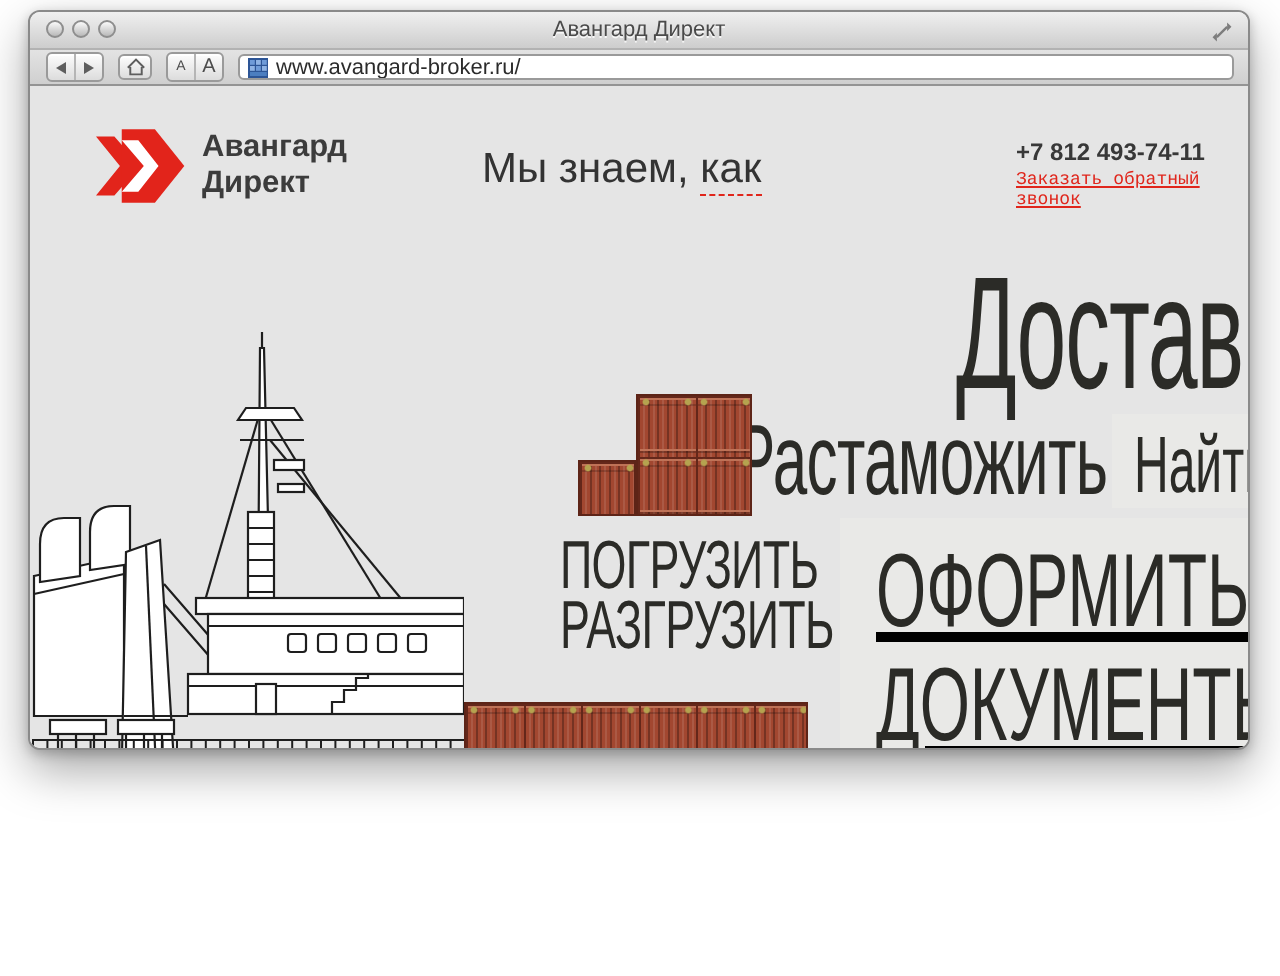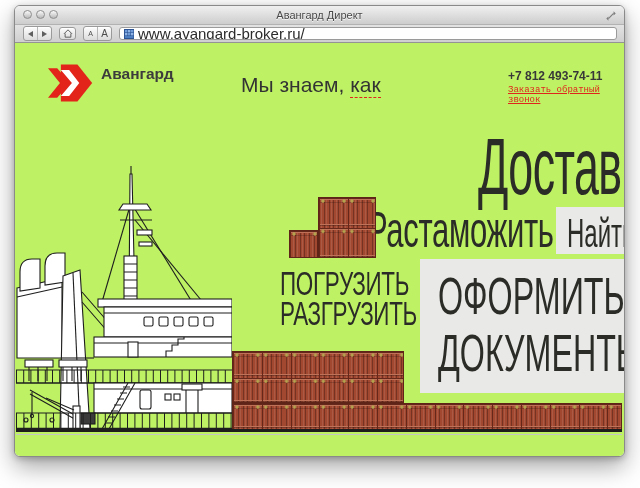--- a/index.html
+++ b/index.html
@@ -1,20 +1,20 @@
 <!DOCTYPE html>
 <html><head>
 <meta charset="utf-8">
 <style>
   html,body{margin:0;padding:0;}
   body{width:640px;height:488px;background:#ffffff;font-family:"Liberation Sans",sans-serif;overflow:hidden;position:relative;}
 
   
   .window{
-    position:absolute;left:14px;top:5px;width:611px;height:452px;
+    position:absolute;left:14px;top:5px;width:611px;height:370px;
     border:1px solid #8a8a8a;border-radius:6px;overflow:hidden;box-sizing:border-box;
     box-shadow:0 10px 24px rgba(0,0,0,0.35), 0 2px 6px rgba(0,0,0,0.22);
     background:#fff;
   }
   .titlebar{
     position:relative;height:19px;
     background:linear-gradient(#f0f0f0,#cdcdcd);
     border-bottom:1px solid #b2b2b2;box-sizing:border-box;
   }
   .traffic{position:absolute;left:8px;top:4px;display:flex;gap:4px;}
@@ -42,44 +42,44 @@
     background:linear-gradient(#fdfdfd,#dcdcdc);box-shadow:inset 0 1px 0 #fff;
     display:flex;align-items:center;justify-content:center;box-sizing:border-box;}
   .a-small{font-size:7px;color:#4c4c4c;line-height:1;}
   .a-large{font-size:10px;color:#4c4c4c;line-height:1;}
   .addressbar{
     flex:1;height:13px;border:1px solid #9a9a9a;border-radius:3px;background:#fff;
     display:flex;align-items:center;padding:0 4px;gap:4px;box-sizing:border-box;
   }
   .addressbar input{
     flex:1;border:none;outline:none;background:transparent;padding:0;margin:0;
-    font-size:15px;color:#2b2b2b;font-family:"Liberation Sans",sans-serif;height:11px;
+    font-size:11px;color:#2b2b2b;font-family:"Liberation Sans",sans-serif;height:11px;
   }
 
   
-  .content{position:relative;width:609px;height:420px;background:#bef264;overflow:hidden;}
+  .content{position:relative;width:609px;height:420px;background:#e5e5e5;overflow:hidden;}
   .bottomframe{height:9px;background:linear-gradient(#dedede,#c3c3c3);border-top:1px solid #a9a9a9;box-sizing:border-box;}
 
   .logo{position:absolute;left:33px;top:20px;display:flex;gap:7px;}
   .brand-text{font-size:15.5px;font-weight:bold;color:#3c3c3c;line-height:18px;padding-top:2px;}
 
   .tagline{position:absolute;left:226px;top:30px;font-size:21px;color:#333;}
   .tagline .dashed{border-bottom:1px dashed #e0261c;padding-bottom:1px;cursor:pointer;margin-top:33px;}
 
   .phone{position:absolute;left:493px;top:26px;font-size:12px;font-weight:bold;color:#383838;}
   .callback{position:absolute;left:493px;top:42px;font-size:9px;color:#e0261c;text-decoration:underline;cursor:pointer;font-family:Liberation Mono, monospace;}
 
   .hero-word{position:absolute;color:#2b2b27;white-space:nowrap;transform-origin:left top;}
   #w-deliver{left:463px;top:84px;font-size:80px;line-height:1;letter-spacing:-1px;transform:scaleX(0.56);}
   #w-customs{left:352px;top:162px;font-size:50px;line-height:1;letter-spacing:-0.5px;transform:scaleX(0.62);}
   #w-loadblock{left:265px;top:225px;font-size:34px;line-height:30px;letter-spacing:-0.5px;transform:scaleX(0.66);}
   .gray-box{position:absolute;background:#e9e9e7;box-sizing:border-box;}
   #find-box{left:541px;top:164px;width:84px;height:47px;padding:6px 0 0 11px;}
   #find-box span{display:inline-block;font-size:40px;line-height:1;color:#2b2b27;transform:scaleX(0.60);transform-origin:left top;white-space:nowrap;}
-  #docs-box{left:405px;top:216px;width:204px;height:134px;padding:9px 16px 0 18px;}
+  #docs-box{left:405px;top:216px;width:204px;height:134px;padding:9px 16px 0 18px;text-decoration:underline;}
   #docs-box .docs-text{font-size:52px;line-height:57px;color:#2b2b27;transform:scaleX(0.62);transform-origin:left top;white-space:nowrap;}
 
   
   .cntr{
     --cw:28.8px;--ch:26.2px;
     position:absolute;background-color:#a24730;
     background-image:
       radial-gradient(circle at 4px 3px, #b5a34f 0 1.3px, rgba(0,0,0,0) 2px),
       radial-gradient(circle at calc(var(--cw) - 4px) 3px, #b5a34f 0 1.3px, rgba(0,0,0,0) 2px),
       repeating-linear-gradient(90deg, #64271a 0 1px, rgba(0,0,0,0) 1px var(--cw)),
@@ -161,20 +161,21 @@
   <div class="content">
 
     <div class="logo">
       <svg width="46" height="40" viewBox="0 0 50 42">
         <polygon points="0,5 10,5 24,21 10,37 0,37 13,21" fill="#e2241b"></polygon>
         <polygon points="14,1 32,1 48,21 32,41 14,41" fill="#e2241b"></polygon>
         <polygon points="14,7 23,7 34,21 23,35 14,35 26,21" fill="#ffffff"></polygon>
       </svg>
       <div class="brand-text">
         <div>Авангард</div>
+        <div>Директ</div>
       </div>
     </div>
 
     <div class="tagline"><span>Мы знаем, </span><span class="dashed">как</span></div>
 
     <div class="phone">+7 812 493-74-11</div>
     <div class="callback">Заказать обратный звонок</div>
 
     <div class="hero-word" id="w-deliver">Доставить</div>
     <div class="hero-word" id="w-customs">Растаможить</div>

